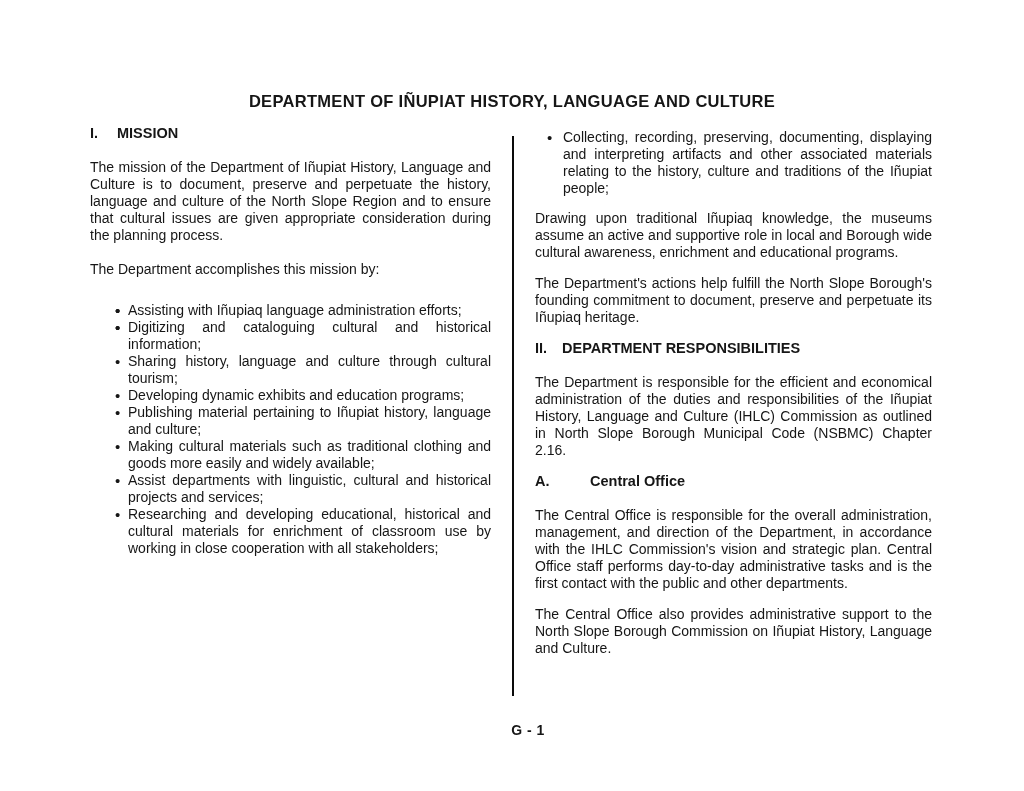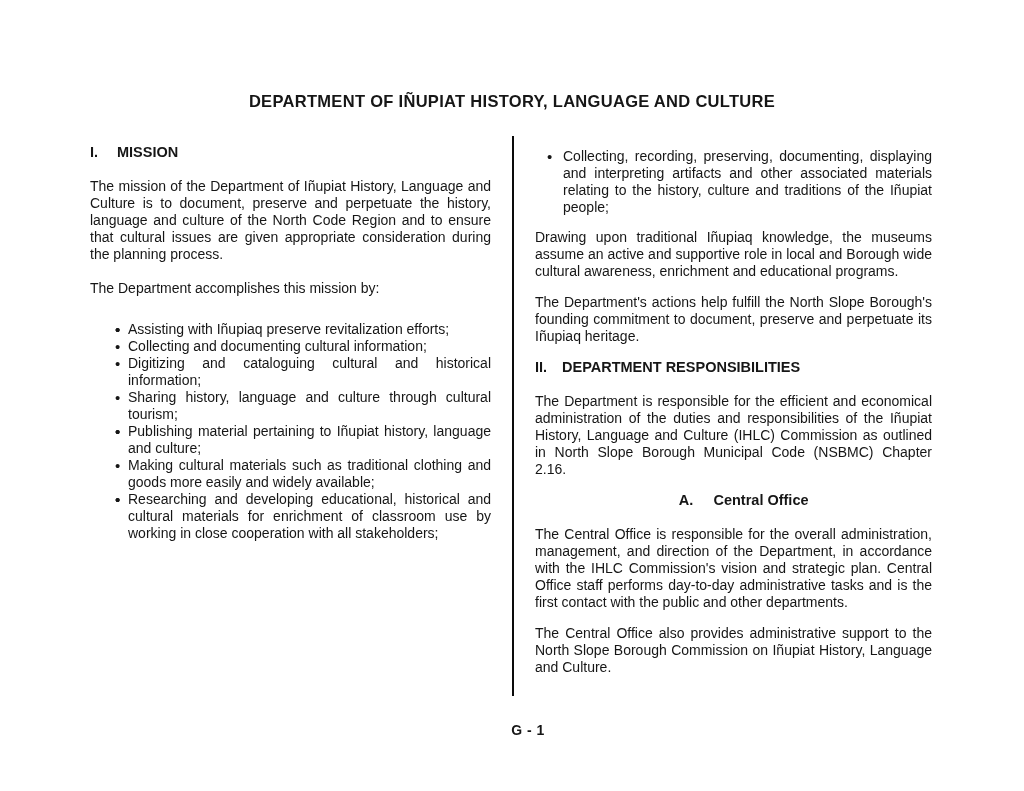--- a/index.html
+++ b/index.html
@@ -15,34 +15,34 @@
   .doc-title {
     position: absolute;
     top: 92px;
     left: 0;
     width: 100%;
     text-align: center;
     font-size: 16.5px;
     font-weight: bold;
     letter-spacing: 0.3px;
   }
-  .column { position: absolute; top: 144px; font-size: 14px; line-height: 17px; }
+  .column { position: absolute; top: 125px; font-size: 14px; line-height: 17px; }
   .col-left  { left: 90px;  width: 401px; }
   .col-right { left: 535px; width: 397px; }
   .divider {
     position: absolute;
     left: 512px;
     top: 136px;
     width: 2px;
     height: 560px;
     background: #0a0a0a;
   }
   .sec-heading { font-weight: bold; font-size: 14.5px; margin: 0 0 17px 0; }
   .sec-heading .sec-num { display: inline-block; width: 27px; }
-  .sub-heading { font-weight: bold; font-size: 14.5px; margin: 0 0 17px 0; text-align: center; }
+  .sub-heading { font-weight: bold; font-size: 14.5px; margin: 0 0 17px 0; }
   .sub-heading .sub-letter { display: inline-block; width: 55px; }
   p.body-para { margin: 0 0 17px 0; text-align: justify; }
   .col-right p.body-para { margin-bottom: 14px; }
   ul.bullet-list { list-style: none; margin: 0 0 14px 0; padding: 0; }
   .col-left ul.bullet-list { margin-top: 24px; }
   .col-right ul.bullet-list { margin-top: 4px; margin-bottom: 13px; }
   ul.bullet-list li {
     position: relative;
     text-align: justify;
     margin: 0;
@@ -70,32 +70,32 @@
 <div class="page">
 
   <div class="doc-title">DEPARTMENT OF IÑUPIAT HISTORY, LANGUAGE AND CULTURE</div>
 
   <div class="divider"></div>
 
   <div class="column col-left">
     <div class="sec-heading">
       <span class="sec-num">I.</span><span>MISSION</span>
     </div>
-    <p class="body-para">The mission of the Department of Iñupiat History, Language and Culture is to document, preserve and perpetuate the history, language and culture of the North Code Region and to ensure that cultural issues are given appropriate consideration during the planning process.</p>
+    <p class="body-para">The mission of the Department of Iñupiat History, Language and Culture is to document, preserve and perpetuate the history, language and culture of the North Slope Region and to ensure that cultural issues are given appropriate consideration during the planning process.</p>
     <p class="body-para">The Department accomplishes this mission by:</p>
     <ul class="bullet-list">
       <li><span class="bullet-dot"></span></li>
-      <li><span class="bullet-dot"></span><span>Assisting with Iñupiaq preserve revitalization efforts;</span></li>
-      <li><span class="bullet-dot"></span><span>Collecting and documenting cultural information;</span></li>
+      <li><span class="bullet-dot"></span><span>Assisting with Iñupiaq language administration efforts;</span></li>
+      <li><span class="bullet-dot"></span></li>
       <li><span class="bullet-dot"></span><span>Digitizing and cataloguing cultural and historical information;</span></li>
       <li><span class="bullet-dot"></span><span>Sharing history, language and culture through cultural tourism;</span></li>
-      <li><span class="bullet-dot"></span></li>
+      <li><span class="bullet-dot"></span><span>Developing dynamic exhibits and education programs;</span></li>
       <li><span class="bullet-dot"></span><span>Publishing material pertaining to Iñupiat history, language and culture;</span></li>
       <li><span class="bullet-dot"></span><span>Making cultural materials such as traditional clothing and goods more easily and widely available;</span></li>
-      <li><span class="bullet-dot"></span></li>
+      <li><span class="bullet-dot"></span><span>Assist departments with linguistic, cultural and historical projects and services;</span></li>
       <li><span class="bullet-dot"></span><span>Researching and developing educational, historical and cultural materials for enrichment of classroom use by working in close cooperation with all stakeholders;</span></li>
     </ul>
   </div>
 
   <div class="column col-right">
     <ul class="bullet-list">
       <li><span class="bullet-dot"></span><span>Collecting, recording, preserving, documenting, displaying and interpreting artifacts and other associated materials relating to the history, culture and traditions of the Iñupiat people;</span></li>
     </ul>
     <p class="body-para">Drawing upon traditional Iñupiaq knowledge, the museums assume an active and supportive role in local and Borough wide cultural awareness, enrichment and educational programs.</p>
     <p class="body-para">The Department's actions help fulfill the North Slope Borough's founding commitment to document, preserve and perpetuate its Iñupiaq heritage.</p>

